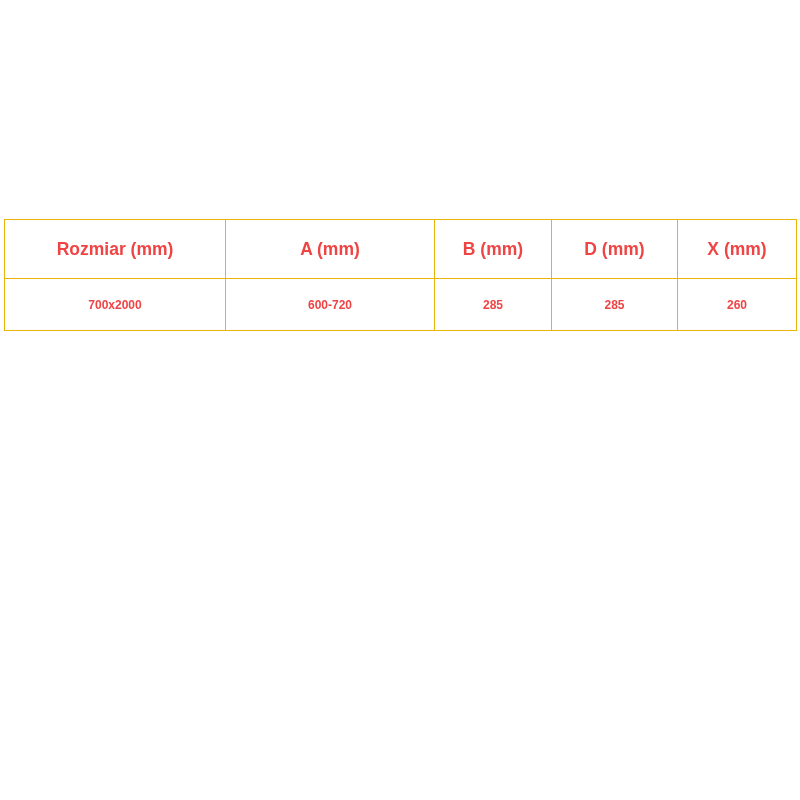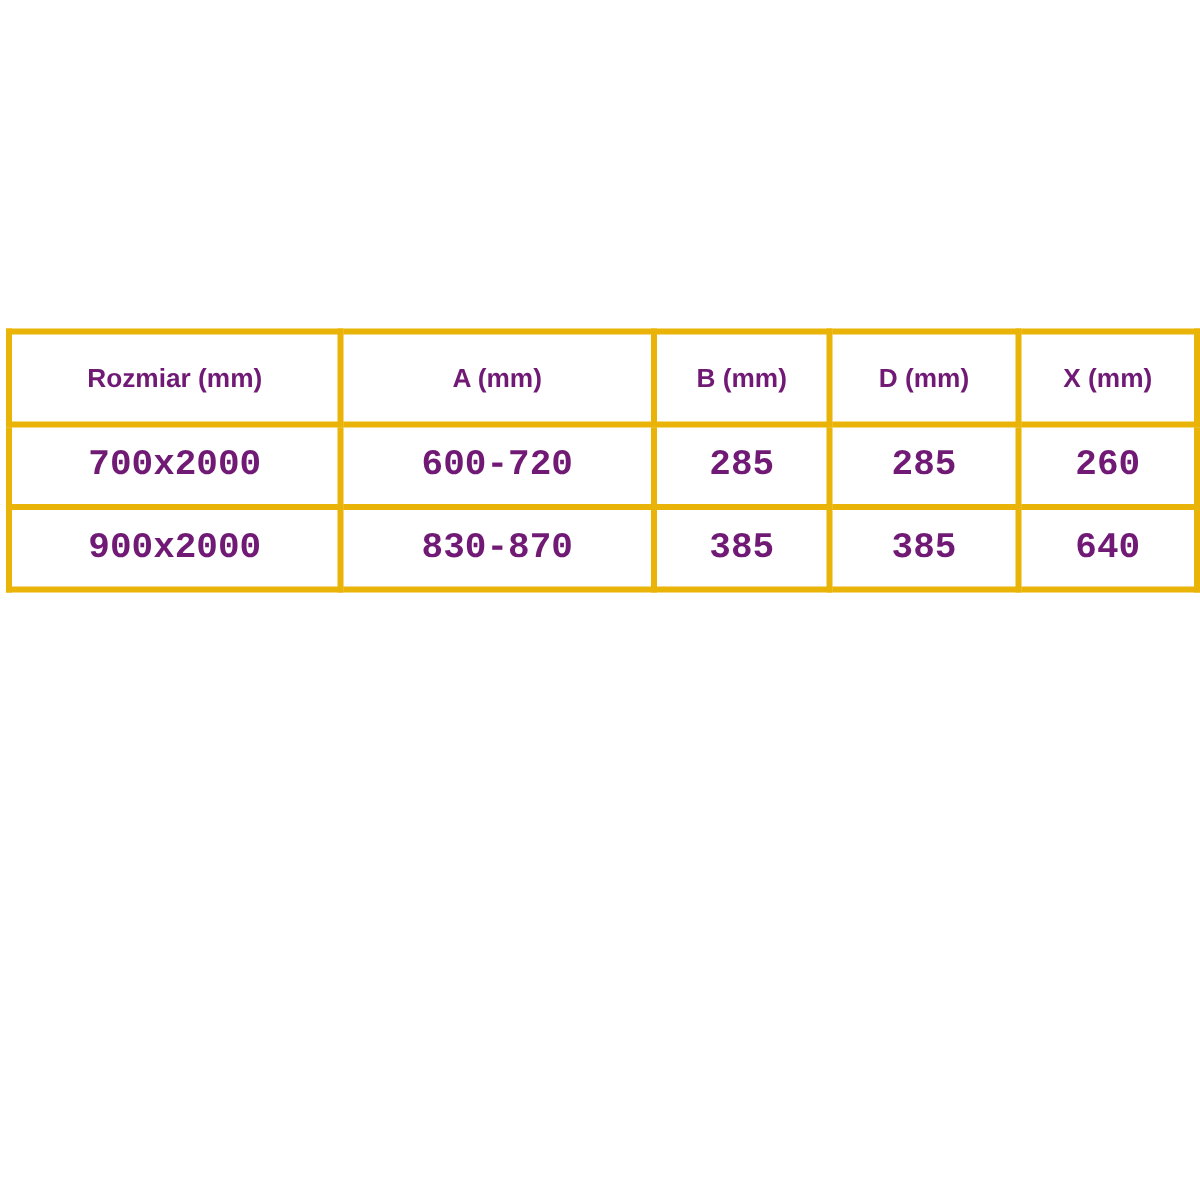--- a/index.html
+++ b/index.html
@@ -21,36 +21,35 @@
     top: 219px;
     width: 792px;
   }
   table.size-table {
     border-collapse: collapse;
     width: 792px;
     table-layout: fixed;
   }
   table.size-table td,
   table.size-table th {
-    border: 4px solid #eab308;
+    border: 1px solid #eab308;
     text-align: center;
     vertical-align: middle;
     font-weight: bold;
-    color: #701a75;
+    color: #ef4444;
     padding: 0;
     background: #ffffff;
   }
   table.size-table thead th {
     height: 58px;
     font-size: 17.5px;
   }
   table.size-table tbody td {
     height: 51px;
-    font-size: 24px;
-    font-family: Liberation Mono, monospace;
+    font-size: 12px;
   }
   
   col.c0 { width: 221px; }
   col.c1 { width: 209px; }
   col.c2 { width: 117px; }
   col.c3 { width: 126px; }
   col.c4 { width: 119px; }
 </style>
 </head>
 <body>
@@ -74,22 +73,15 @@
       </tr>
     </thead>
     <tbody>
       <tr>
         <td>700x2000</td>
         <td>600-720</td>
         <td>285</td>
         <td>285</td>
         <td>260</td>
       </tr>
-      <tr>
-        <td>900x2000</td>
-        <td>830-870</td>
-        <td>385</td>
-        <td>385</td>
-        <td>640</td>
-      </tr>
     </tbody>
   </table>
 </div>
 
 </body></html>

